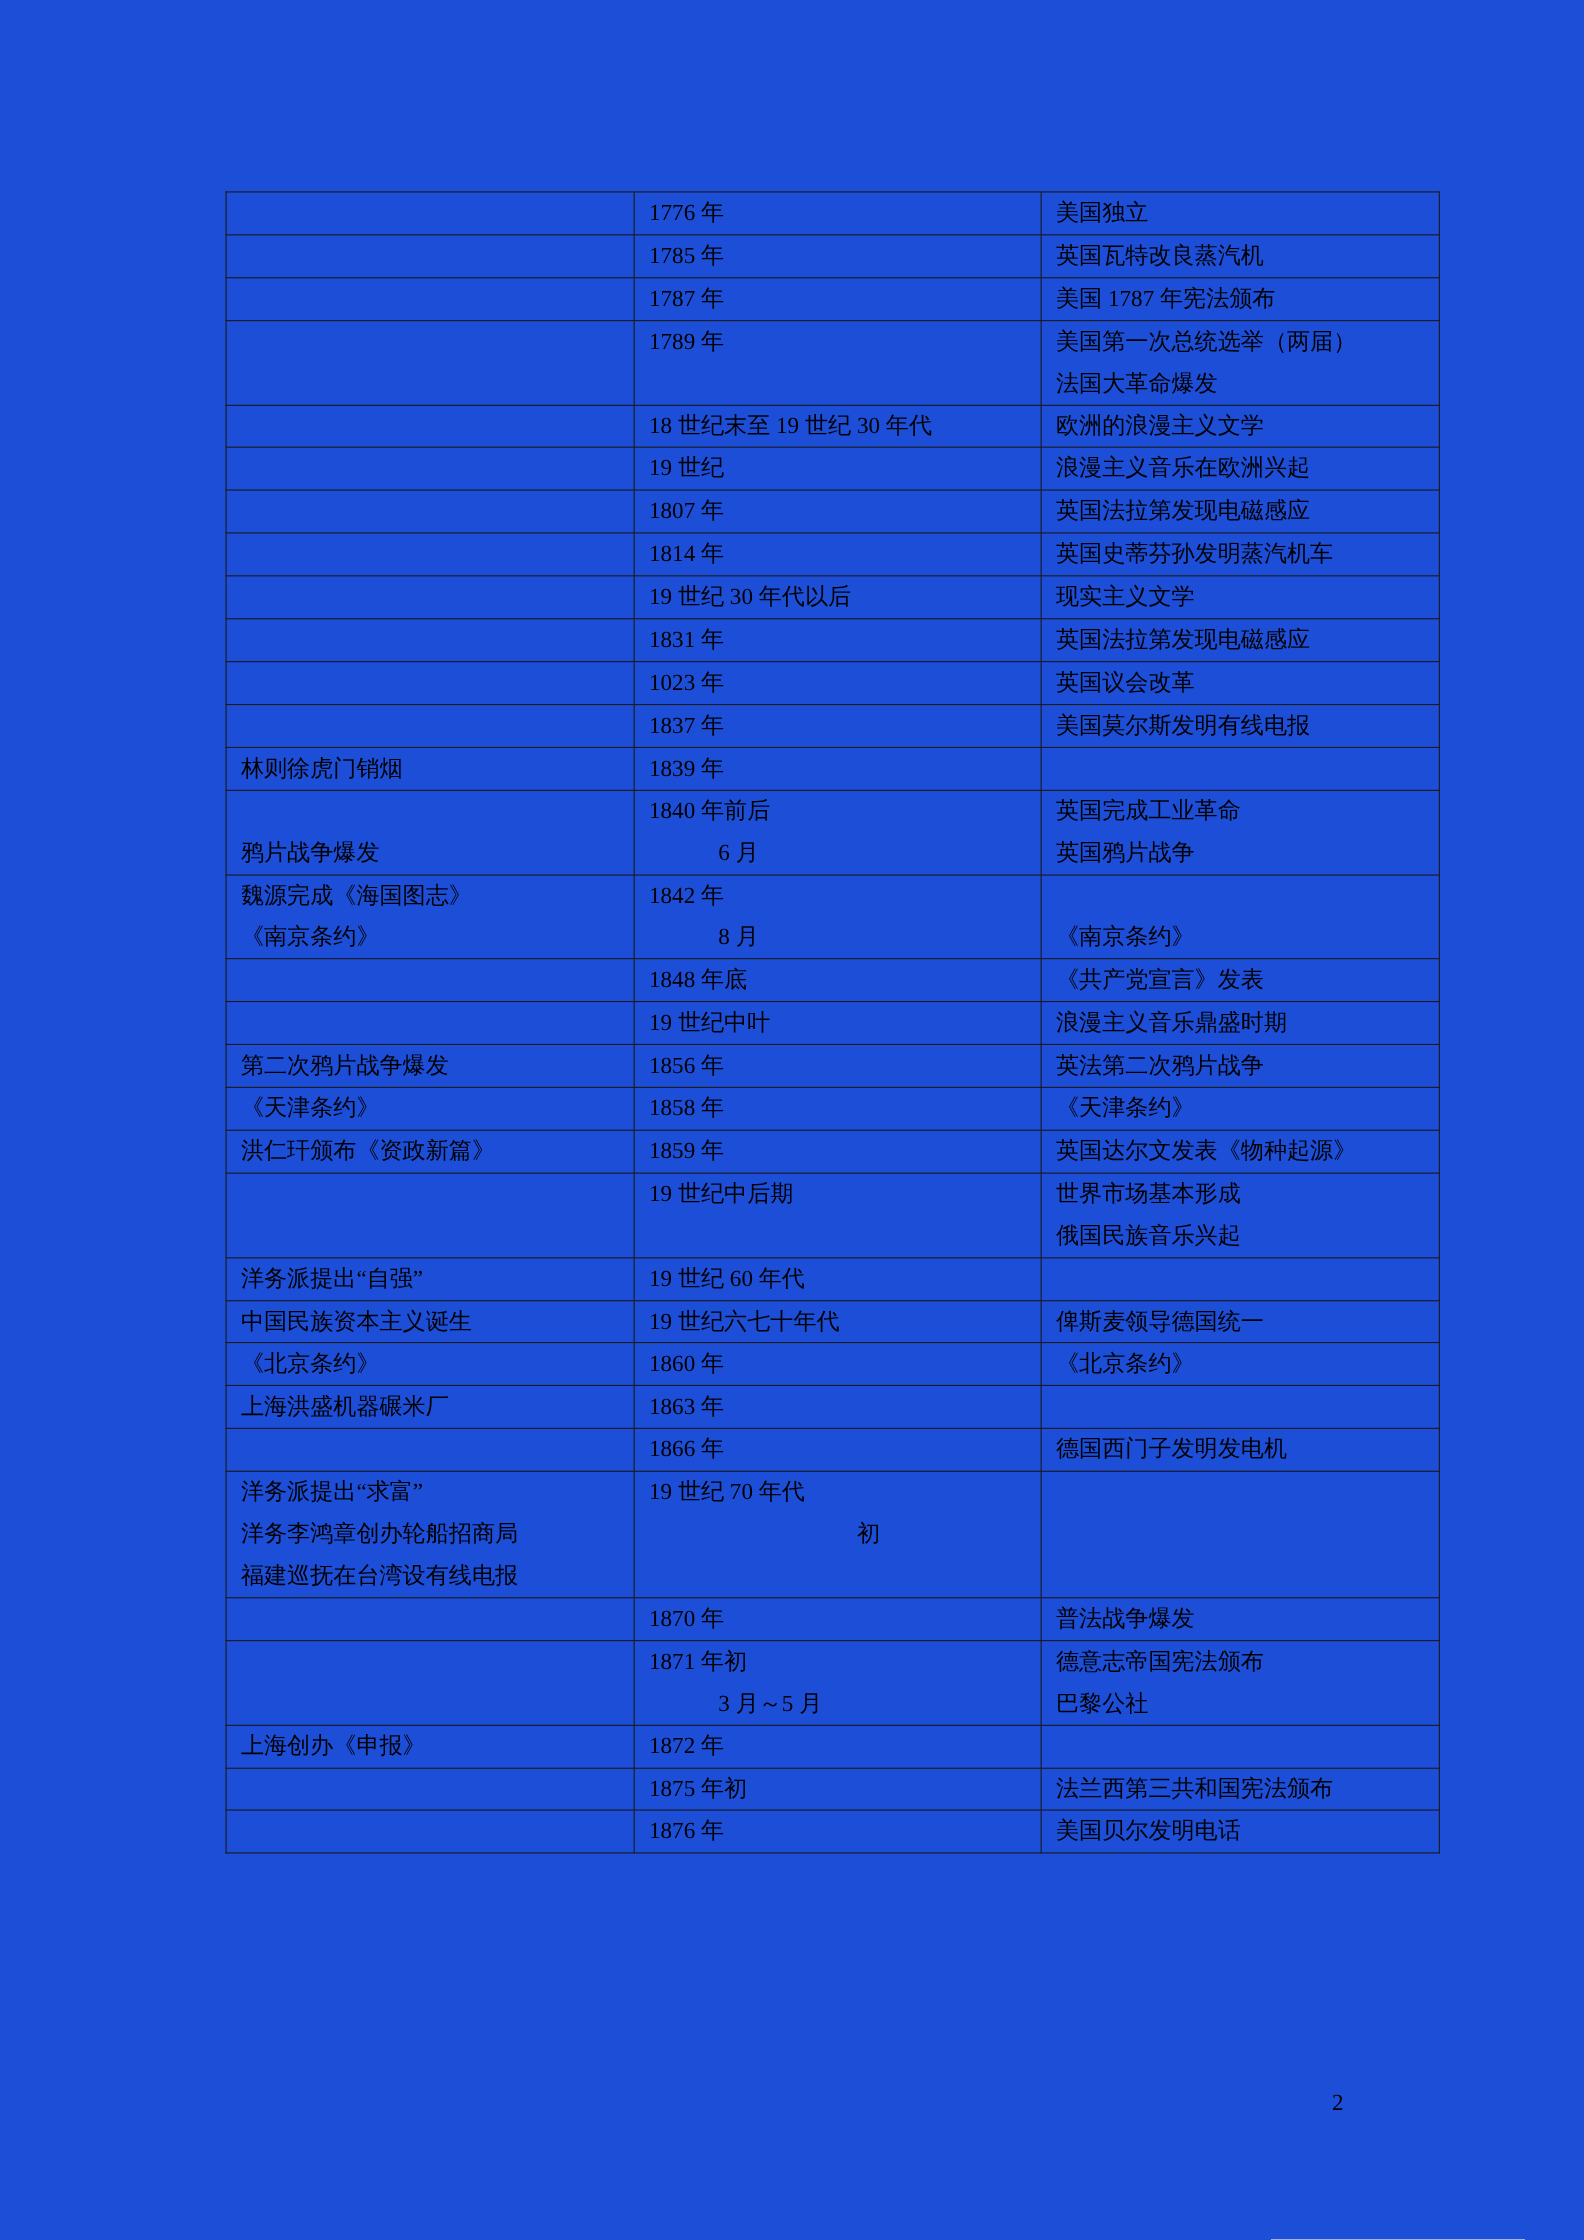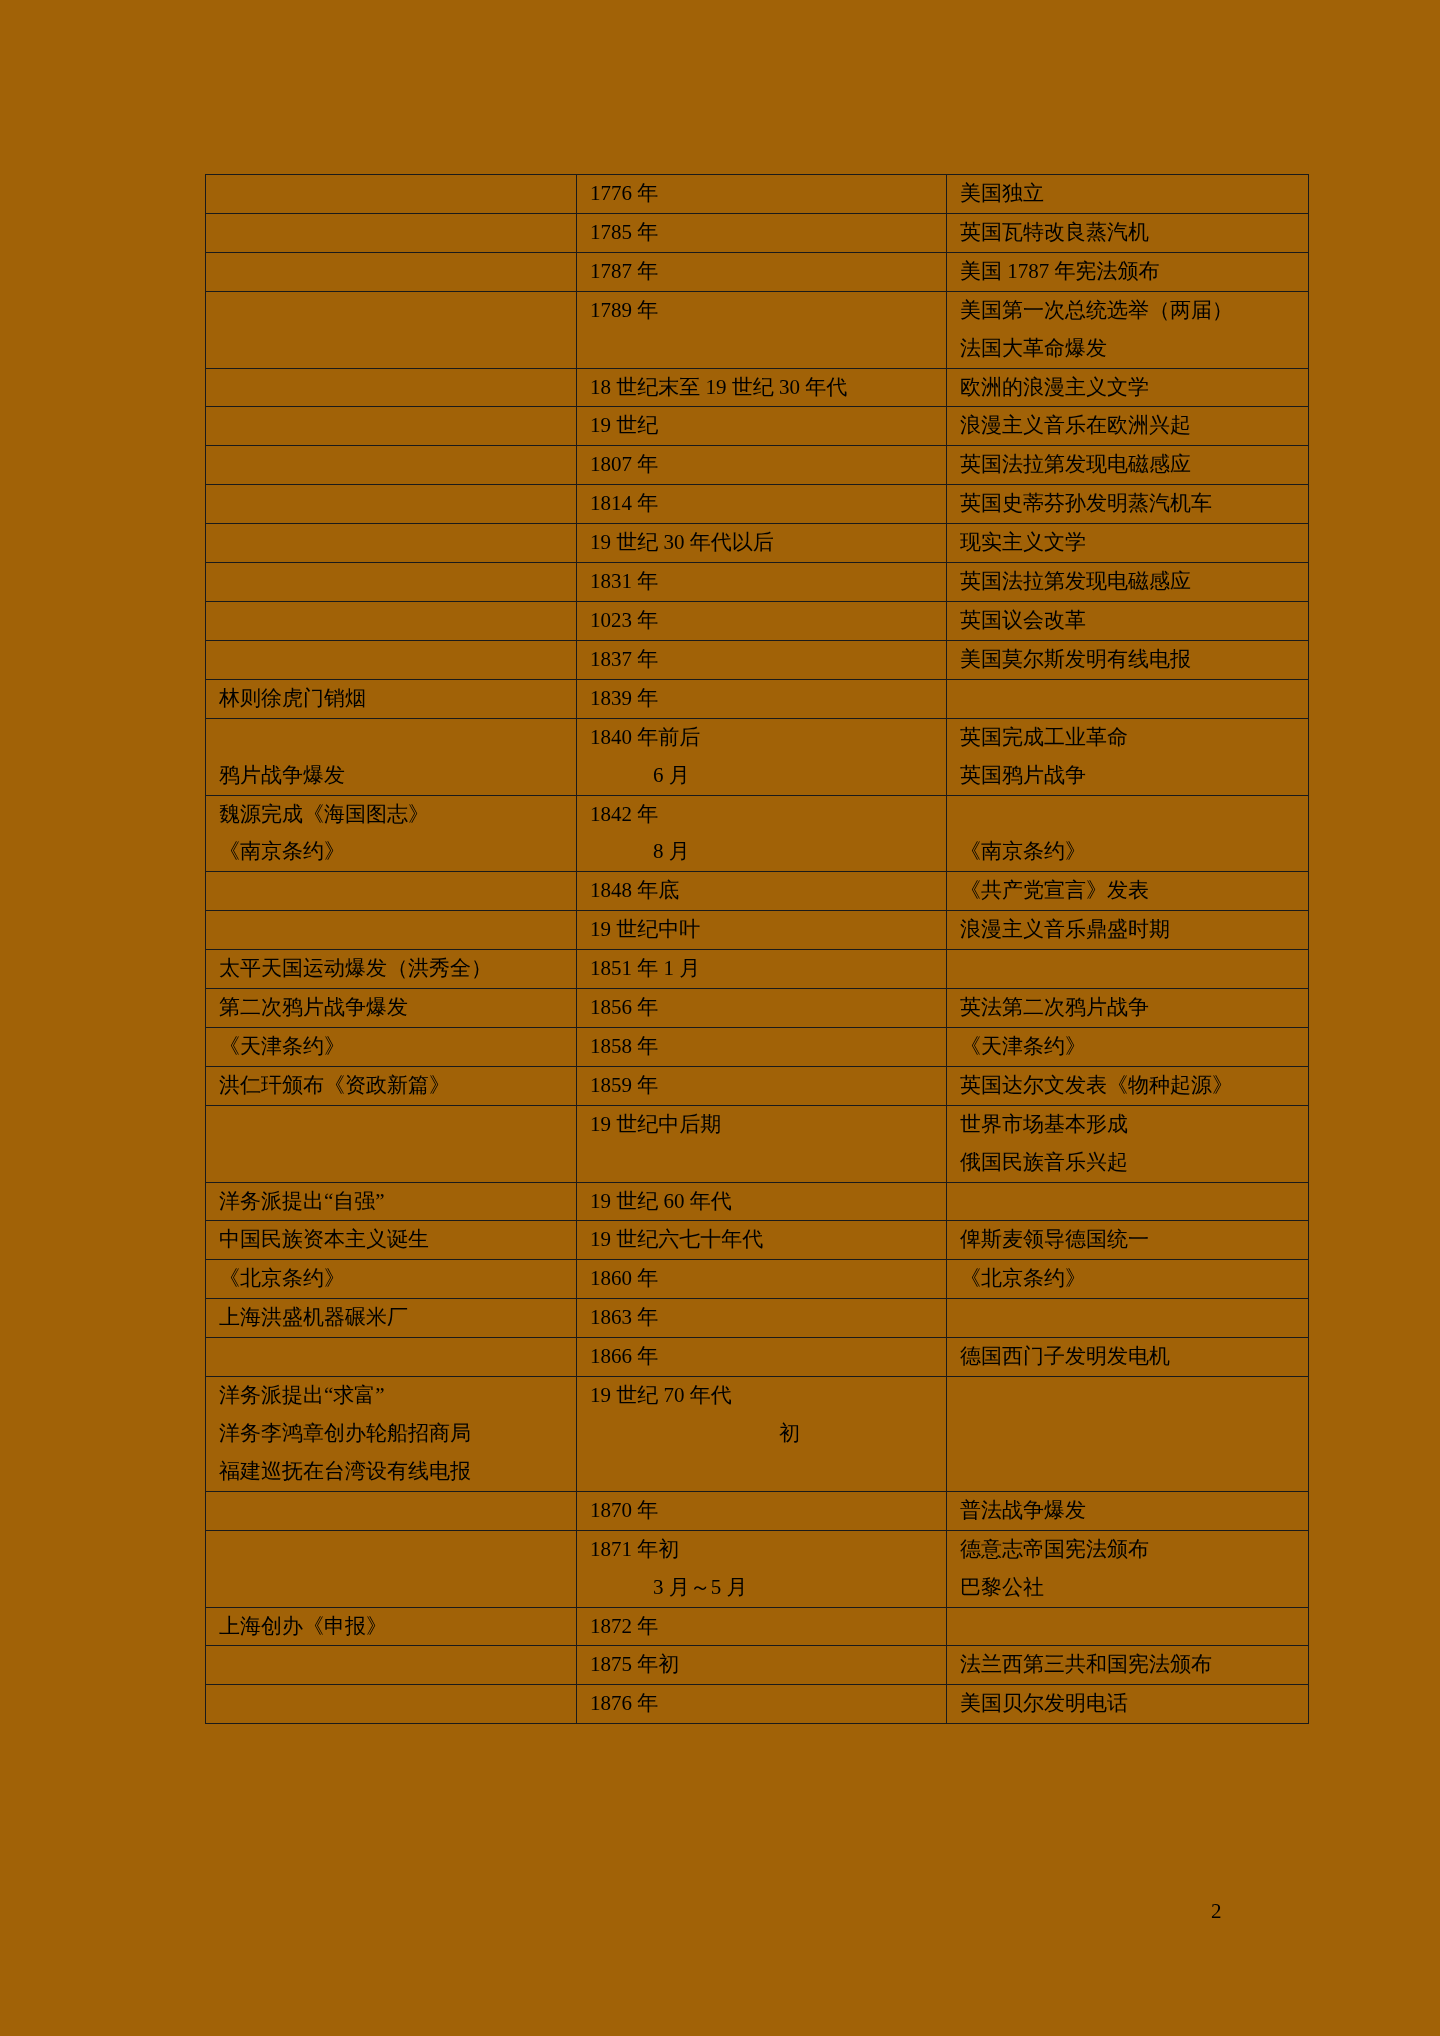--- a/index.html
+++ b/index.html
@@ -9,21 +9,21 @@
     width: 1440px;
     height: 2036px;
     font-family: "Liberation Serif", "DejaVu Serif", serif;
     color: #000000;
     position: relative;
   }
   .page {
     position: relative;
     width: 1440px;
     height: 2036px;
-    background: #a16207;
+    background: #1d4ed8;
     overflow: hidden;
   }
   table.timeline {
     position: absolute;
     left: 205px;
     top: 174px;
     border-collapse: collapse;
     table-layout: fixed;
     width: 1043px;
   }
@@ -248,31 +248,20 @@
           </td>
           <td class="col-date">
             <div class="line">19 世纪中叶</div>
           </td>
           <td class="col-world">
             <div class="line">浪漫主义音乐鼎盛时期</div>
           </td>
         </tr>
         <tr>
           <td class="col-china">
-            <div class="line">太平天国运动爆发（洪秀全）</div>
-          </td>
-          <td class="col-date">
-            <div class="line">1851 年 1 月</div>
-          </td>
-          <td class="col-world">
-            <div class="line"></div>
-          </td>
-        </tr>
-        <tr>
-          <td class="col-china">
             <div class="line">第二次鸦片战争爆发</div>
           </td>
           <td class="col-date">
             <div class="line">1856 年</div>
           </td>
           <td class="col-world">
             <div class="line">英法第二次鸦片战争</div>
           </td>
         </tr>
         <tr>

